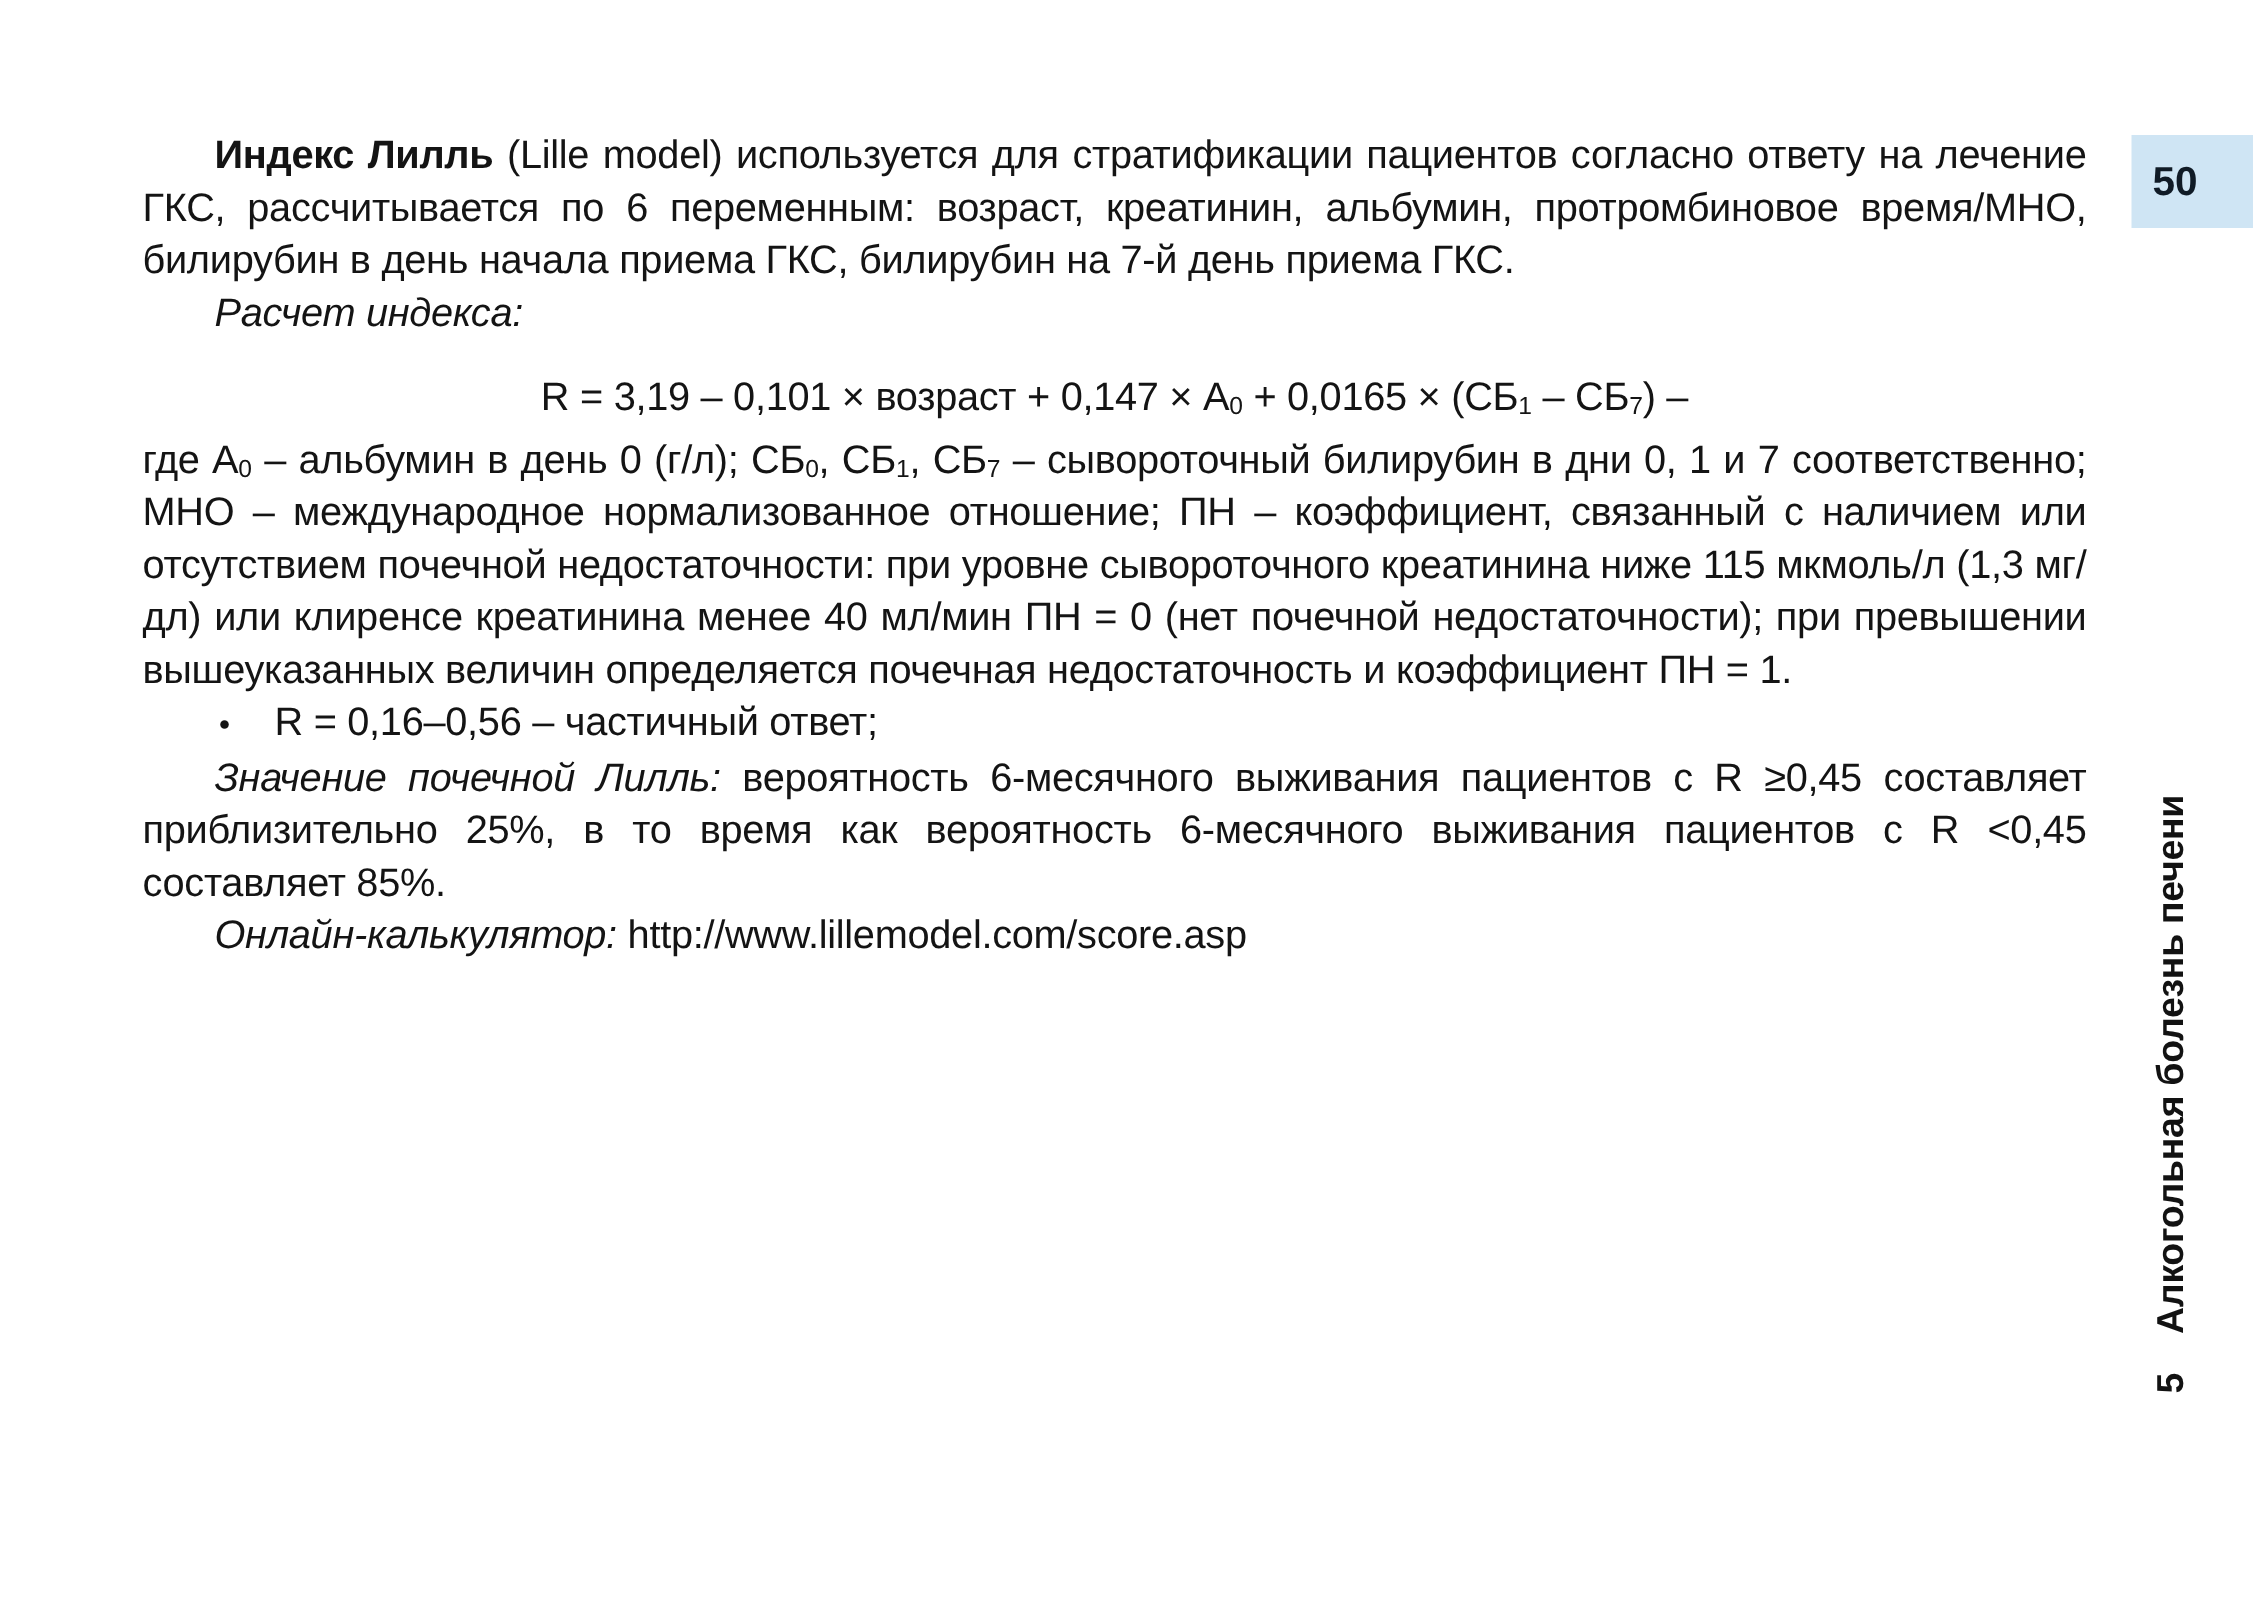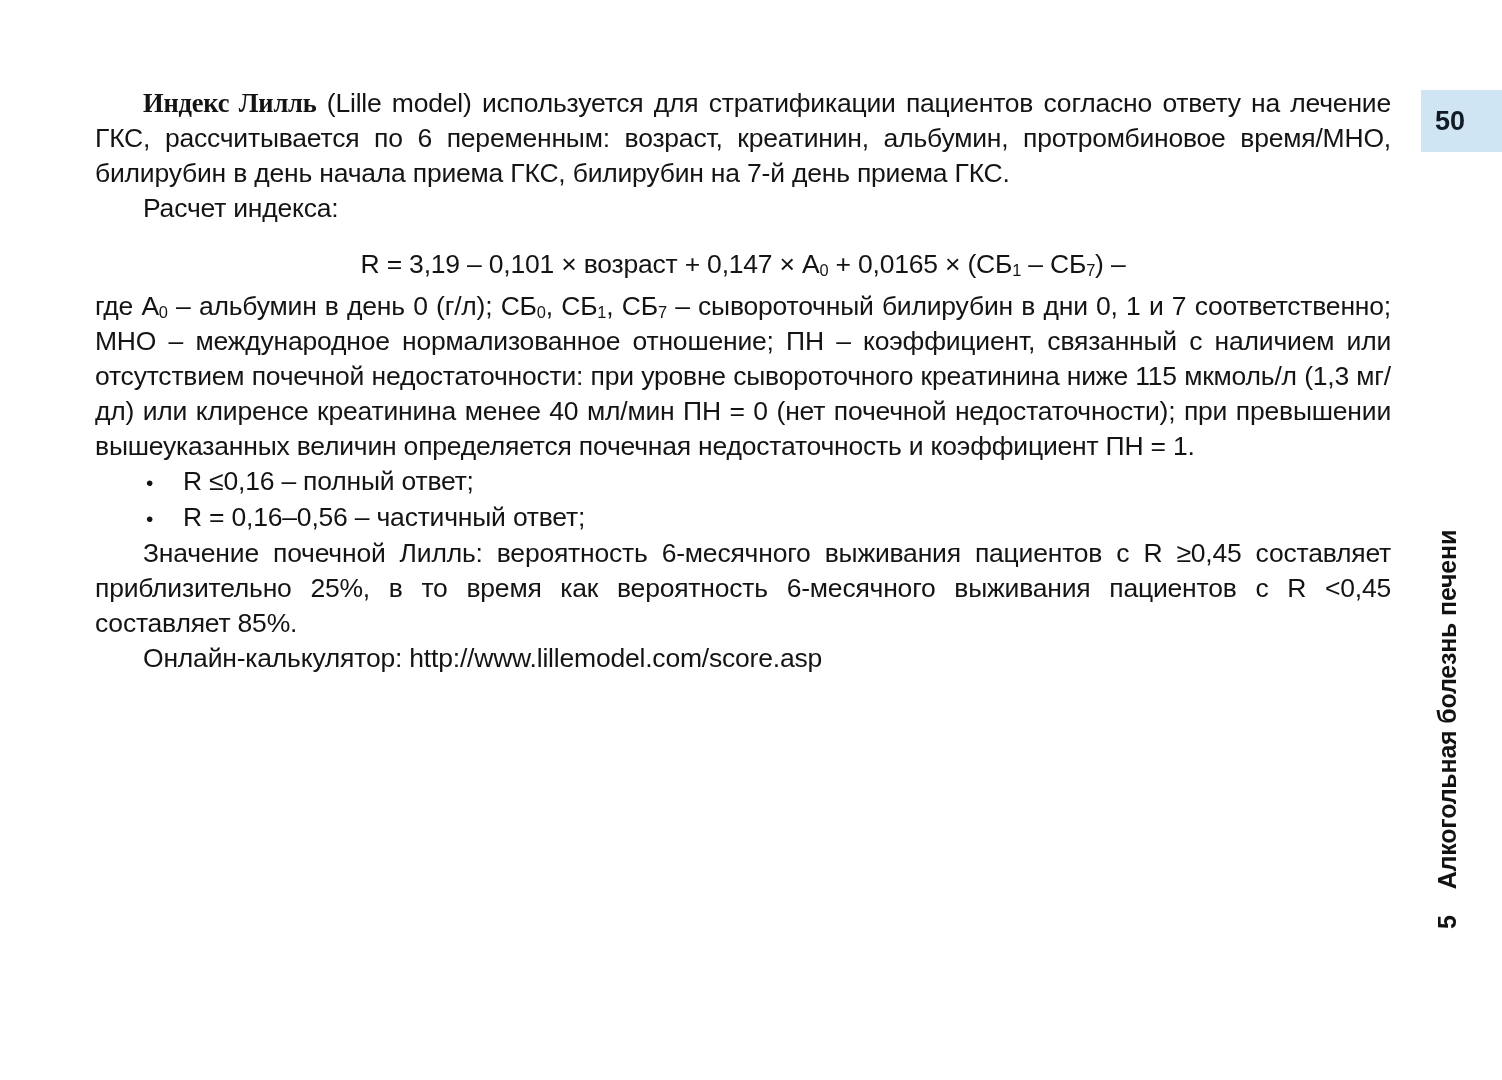--- a/index.html
+++ b/index.html
@@ -20,22 +20,22 @@
     left: 95px;
     top: 86px;
     width: 1296px;
     font-size: 26.5px;
     line-height: 35px;
     text-align: justify;
     letter-spacing: -0.2px;
   }
   p { margin: 0; }
   .indent { text-indent: 48px; }
-  .it { }
-  .bold { font-weight: bold; font-family: Liberation Serif, serif; }
+  .it { font-style: italic; }
+  .bold { font-weight: bold; }
   .formula {
     text-align: center;
     text-indent: 0;
     margin: 21px 0 7px 0;
   }
   sub {
     font-size: 0.62em;
     line-height: 0;
     vertical-align: baseline;
     position: relative;
@@ -90,21 +90,20 @@
   <p class="indent it">Расчет индекса:</p>
 
   <div class="formula">
     <div><span>R = 3,19 – 0,101 × возраст + 0,147 × А</span><sub>0</sub><span> + 0,0165 × (СБ</span><sub>1</sub><span> – СБ</span><sub>7</sub><span>) –</span></div>
   </div>
 
   <p><span>где А</span><sub>0</sub><span> – альбумин в день 0 (г/л); СБ</span><sub>0</sub><span>, СБ</span><sub>1</sub><span>, СБ</span><sub>7</sub><span> – сывороточный билирубин в дни 0, 1 и 7 соответственно; МНО – международное нормализованное отношение; ПН – коэффициент, связанный с наличием или отсутствием почечной недостаточности: при уровне сывороточного креатинина ниже 115 мкмоль/л (1,3 мг/дл) или клиренсе креатинина менее 40 мл/мин ПН = 0 (нет почечной недостаточности); при превышении вышеуказанных величин определяется почечная недостаточность и коэффициент ПН = 1.</span></p>
 
 
   <div>
-    <div class="bullet"><span class="dot">•</span><span>R ≤0,16 – полный ответ;</span></div>
     <div class="bullet"><span class="dot">•</span><span>R = 0,16–0,56 – частичный ответ;</span></div>
   </div>
 
   <p class="indent"><span class="it">Значение почечной Лилль:</span><span> вероятность 6-месячного выживания пациентов с R ≥0,45 составляет приблизительно 25%, в то время как вероятность 6-месячного выживания пациентов с R &lt;0,45 составляет 85%.</span></p>
 
   <p class="indent"><span class="it">Онлайн-калькулятор:</span><span> http://www.lillemodel.com/score.asp</span></p>
 
 </div>
 
 <div class="page-badge">

